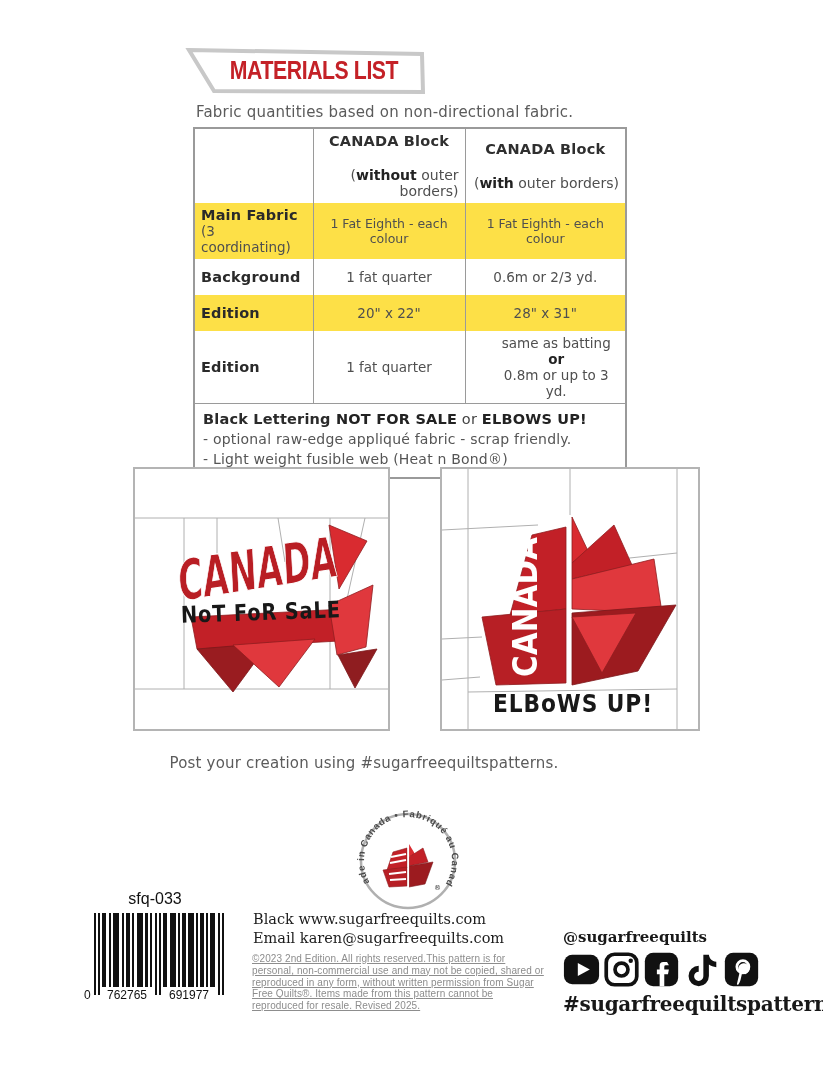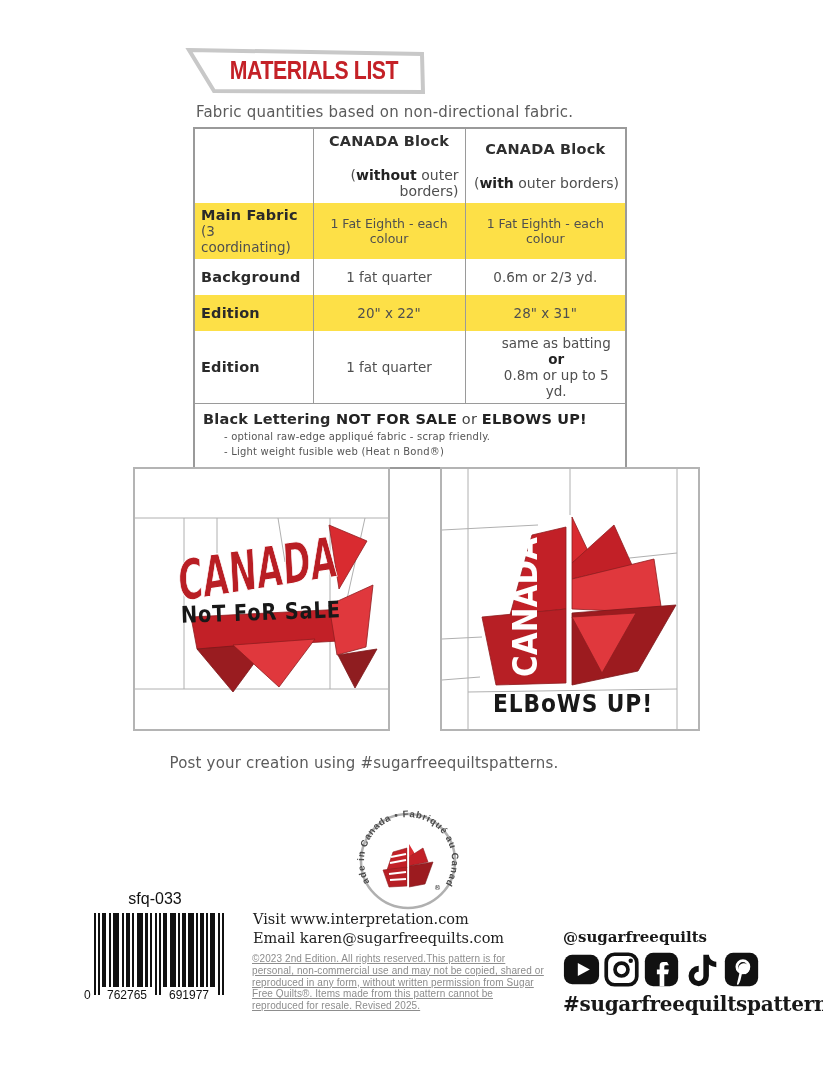--- a/index.html
+++ b/index.html
@@ -36,21 +36,21 @@
   .hdr-sub { font-size:14px; color:#4f4f4f; margin-top:18px;text-align:right; }
   .hdr-sub b { color:#222; }
   .rlabel { font-size:14.5px; font-weight:bold; color:#2a2a2a; letter-spacing:0.2px; }
   .rlabel2 { font-size:13.5px; font-weight:normal; color:#4f4f4f; }
   .rval { font-size:13.5px; color:#4f4f4f; }
   .rval b { color:#222; }
   tr.body td { height:36px; }
   #table-notes { border-top:1.5px solid #9a9a9a; padding:7px 4px 10px 8px; }
   .note1 { font-size:14.5px; color:#222; font-weight:bold; letter-spacing:0.2px; }
   .note1 .semi { font-weight:bold; color:#2a2a2a; }
-  .note-li { font-size:10px; color:#555; margin-top:4px; letter-spacing:0.2px;margin-left:21px; }
+  .note-li { font-size:14px; color:#555; margin-top:4px; letter-spacing:0.2px; }
 
   
   #block-left  { position:absolute; left:133px; top:467px; }
   #block-right { position:absolute; left:440px; top:467px; }
 
   
   #cta { position:absolute; left:0; top:752px; width:728px; text-align:center;
          color:#5b5b5b; font-size:15px; line-height:22px; letter-spacing:0.2px; }
 
   
@@ -122,21 +122,21 @@
         <td class="v rval">20" x 22"</td>
         <td class="v rval">28" x 31"</td>
       </tr>
       <tr class="body">
         <td>
               <div class="rlabel">Edition</div>
             </td>
         <td class="v rval">1 fat quarter</td>
         <td class="v rval" style="line-height:16px;padding-left:28px;">
           <span>same as batting </span><b>or</b><br>
-          <span>0.8m or up to 5 yd.</span>
+          <span>0.8m or up to 3 yd.</span>
         </td>
       </tr>
     </tbody>
       </table>
     <div id="table-notes">
       <div class="note1"><span class="semi">Black Lettering </span><b>NOT FOR SALE</b><span style="font-weight:normal;color:#444;"> or </span><b>ELBOWS UP!</b></div>
       <div class="note-li">- optional raw-edge appliqué fabric - scrap friendly.</div>
       <div class="note-li">- Light weight fusible web (Heat n Bond®)</div>
     </div>
   </div>
@@ -246,21 +246,21 @@
         <rect x="128" y="0" width="2" height="82"></rect>
     </g>
     <g fill="#111111" font-size="12" style="font-family:'Liberation Sans',sans-serif;">
       <text x="-10" y="86">0</text>
       <text x="33" y="86" text-anchor="middle">762765</text>
       <text x="95" y="86" text-anchor="middle">691977</text>
     </g>
   </svg>
 
   <div id="visit-block">
-    <div>Visit  www.interpretation.com</div>
+    <div>Black  www.sugarfreequilts.com</div>
     <div>Email karen@sugarfreequilts.com</div>
   </div>
   <div id="copyright">©2023 2nd Edition. All rights reserved.This pattern is for personal, non-commercial use and may not be copied, shared or reproduced in any form, without written permission from Sugar Free Quilts®. Items made from this pattern cannot be reproduced for resale. Revised 2025.</div>
 
   <div id="social">
     <div class="handle">@sugarfreequilts</div>
     <div id="icon-row">
       <svg width="37" height="37" viewBox="0 0 40 40">
         <rect x="1" y="4" width="38" height="32" rx="9" fill="#111111"></rect>
         <polygon points="16,13 29,20 16,27" fill="#ffffff"></polygon>

